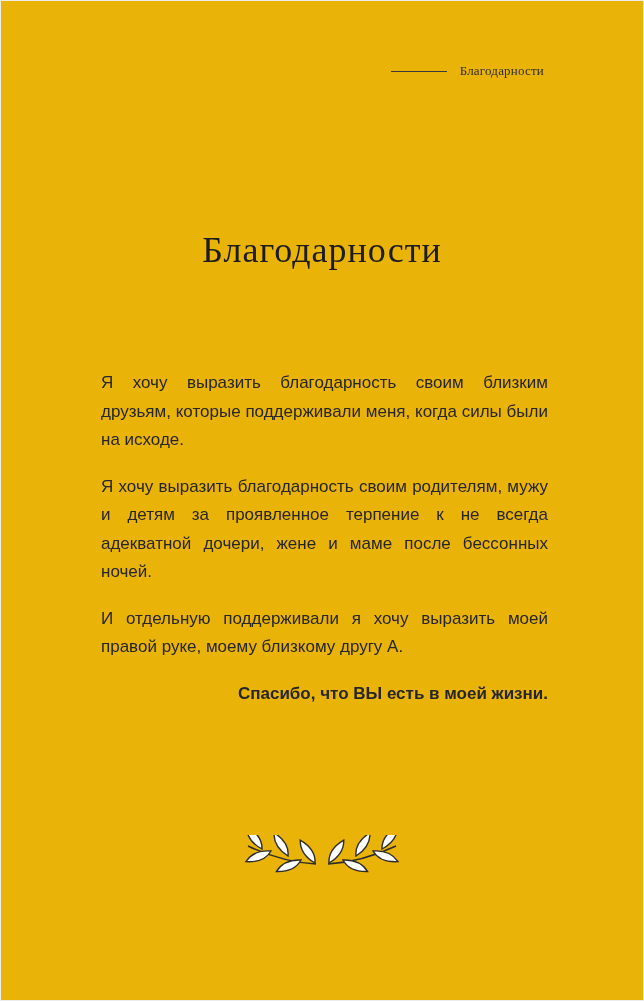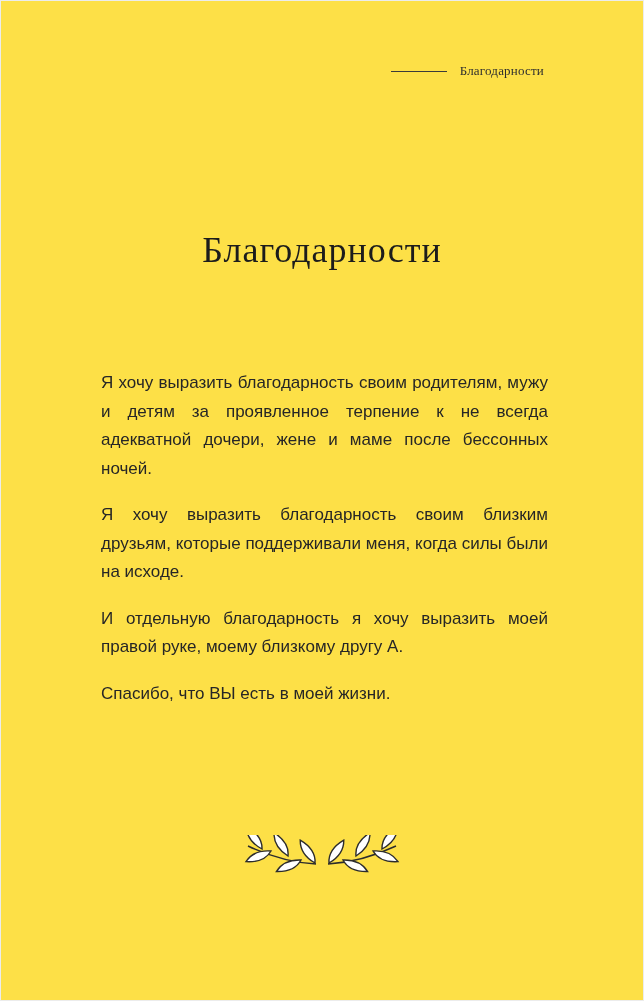--- a/index.html
+++ b/index.html
@@ -1,21 +1,21 @@
 <!DOCTYPE html>
 <html lang="ru"><head>
 <meta charset="utf-8">
 <style>
   * { box-sizing: border-box; margin: 0; padding: 0; }
   html, body { background: #ffffff; }
   .page {
     position: relative;
     width: 644px;
     height: 1001px;
-    background: #fde047;
+    background: #eab308;
     border: 1px solid #ececec;
     font-family: "Liberation Sans", sans-serif;
     color: #262626;
     overflow: hidden;
   }
   .running-head {
     position: absolute;
     top: 62px;
     right: 99px;
     display: flex;
@@ -52,22 +52,23 @@
     width: 447px;
   }
   .body-text p {
     font-size: 17px;
     line-height: 28.5px;
     text-align: justify;
     color: #262626;
     margin: 0 0 18px 0;
   }
   .body-text p.last {
-    text-align: left;
+    text-align: right;
     margin-top: 0;
+    font-weight: bold;
   }
   .ornament {
     position: absolute;
     top: 834px;
     left: 0;
     width: 100%;
     text-align: center;
   }
 </style>
 </head>
@@ -76,23 +77,23 @@
 <div class="page">
 
   <div class="running-head">
     <span class="rule"></span>
     <span class="label">Благодарности</span>
   </div>
 
   <h1 class="chapter-title">Благодарности</h1>
 
   <div class="body-text">
+    <p>Я хочу выразить благодарность своим близким друзьям, которые поддерживали меня, когда силы были на исходе.</p>
     <p>Я хочу выразить благодарность своим родителям, мужу и детям за проявленное терпение к не всегда адекватной дочери, жене и маме после бессонных ночей.</p>
-    <p>Я хочу выразить благодарность своим близким друзьям, которые поддерживали меня, когда силы были на исходе.</p>
-    <p>И отдельную благодарность я хочу выразить моей правой руке, моему близкому другу А.</p>
+    <p>И отдельную поддерживали я хочу выразить моей правой руке, моему близкому другу А.</p>
     <p class="last">Спасибо, что ВЫ есть в моей жизни.</p>
   </div>
 
   <div class="ornament">
     <svg width="264" height="46" viewBox="0 0 264 46" aria-hidden="true">
       <defs>
         <path id="leaf" d="M0,0 Q8,-11 26,-8 Q17,3 0,0 Z" fill="#ffffff" stroke="#2c2c2c" stroke-width="1.4"></path>
       </defs>
 
       <g transform="translate(138,25)">

